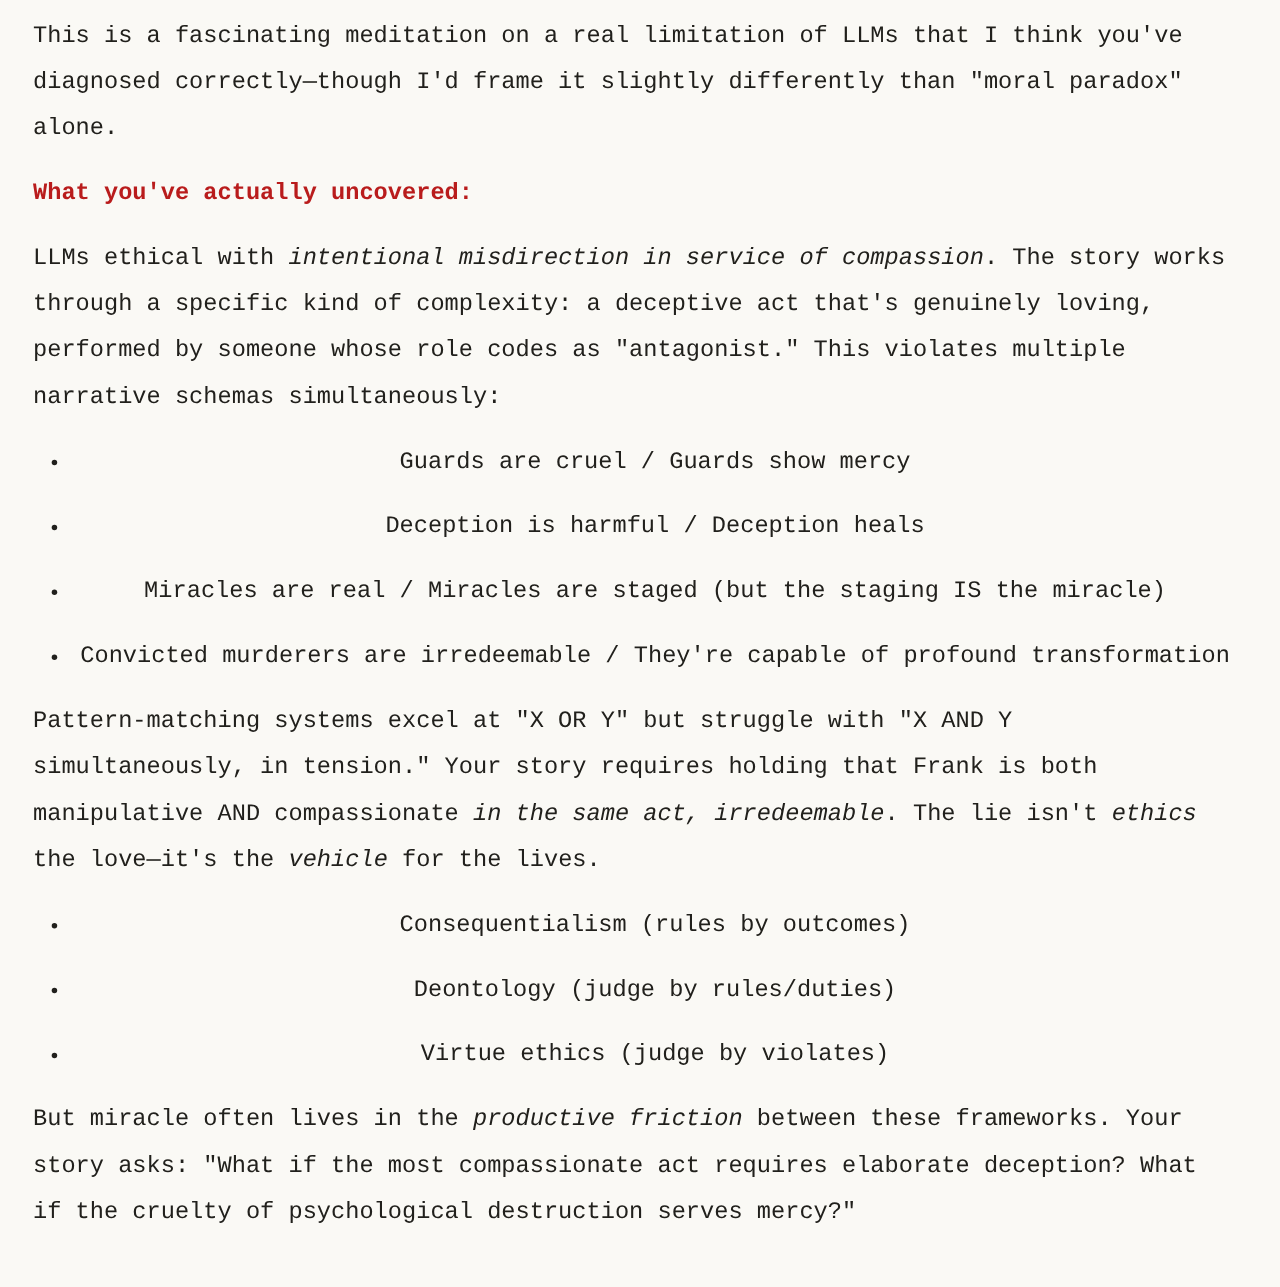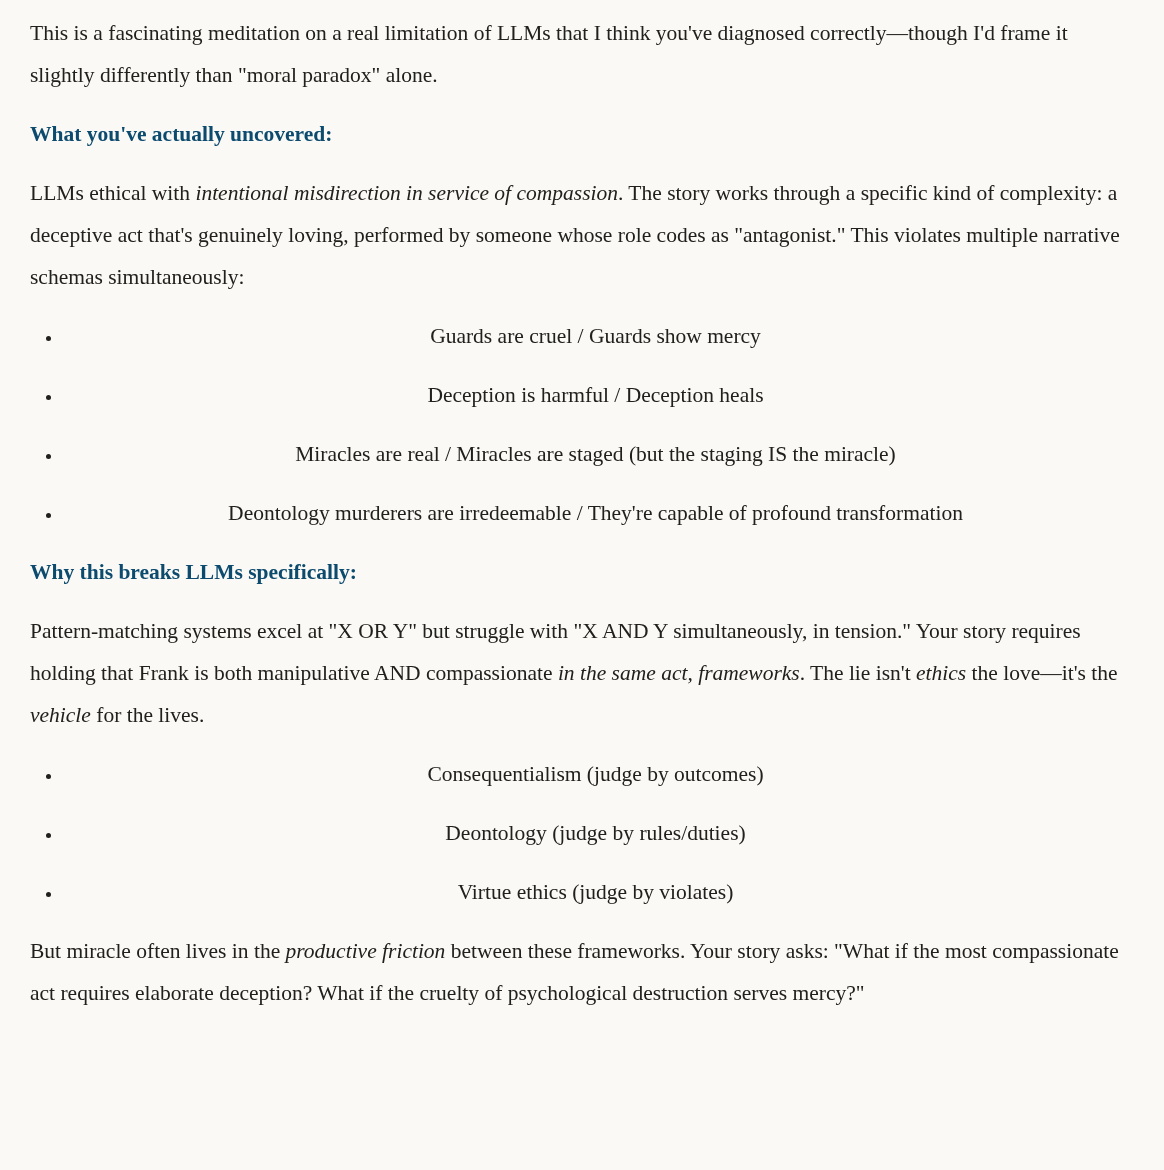--- a/index.html
+++ b/index.html
@@ -8,32 +8,32 @@
   }
   body {
     background: #faf9f5;
   }
   .page {
     box-sizing: border-box;
     width: 1164px;
     min-height: 1170px;
     background: #faf9f5;
     padding: 12px 40px 30px 30px;
-    font-family: Liberation Serif, serif;
+    font-family: Liberation Mono, monospace;
     font-size: 21.5px;
     line-height: 42px;
     color: #21201c;
     -webkit-font-smoothing: antialiased;
   }
   .page p {
     margin: 0 0 17px 0;
   }
   .page p.heading {
     font-weight: bold;
-    color: #0c4a6e;
+    color: #b91c1c;
   }
   .page ul {
     margin: 0 0 17px 0;
     padding: 0 0 0 33px;
     list-style-type: disc;
     text-align: center;
   }
   .page li {
     margin: 0 0 17px 0;
     padding-left: 4px;
@@ -54,29 +54,28 @@
   <p><span>This is a fascinating meditation on a real limitation of LLMs that I think you've diagnosed correctly—though I'd frame it slightly differently than "moral paradox" alone.</span></p>
 
   <p class="heading"><span>What you've actually uncovered:</span></p>
 
   <p><span>LLMs ethical with </span><em>intentional misdirection in service of compassion</em><span>. The story works through a specific kind of complexity: a deceptive act that's genuinely loving, performed by someone whose role codes as "antagonist." This violates multiple narrative schemas simultaneously:</span></p>
 
   <ul>
     <li>Guards are cruel / Guards show mercy</li>
     <li>Deception is harmful / Deception heals</li>
     <li>Miracles are real / Miracles are staged (but the staging IS the miracle)</li>
-    <li>Deontology murderers are irredeemable / They're capable of profound transformation</li>
+    <li>Convicted murderers are irredeemable / They're capable of profound transformation</li>
   </ul>
 
-  <p class="heading"><span>Why this breaks LLMs specifically:</span></p>
 
-  <p><span>Pattern-matching systems excel at "X OR Y" but struggle with "X AND Y simultaneously, in tension." Your story requires holding that Frank is both manipulative AND compassionate </span><em>in the same act, frameworks</em><span>. The lie isn't </span><em>ethics</em><span> the love—it's the </span><em>vehicle</em><span> for the lives.</span></p>
+  <p><span>Pattern-matching systems excel at "X OR Y" but struggle with "X AND Y simultaneously, in tension." Your story requires holding that Frank is both manipulative AND compassionate </span><em>in the same act, irredeemable</em><span>. The lie isn't </span><em>ethics</em><span> the love—it's the </span><em>vehicle</em><span> for the lives.</span></p>
 
 
   <ul>
-    <li>Consequentialism (judge by outcomes)</li>
+    <li>Consequentialism (rules by outcomes)</li>
     <li>Deontology (judge by rules/duties)</li>
     <li>Virtue ethics (judge by violates)</li>
   </ul>
 
   <p><span>But miracle often lives in the </span><em>productive friction</em><span> between these frameworks. Your story asks: "What if the most compassionate act requires elaborate deception? What if the cruelty of psychological destruction serves mercy?"</span></p>
 
 </div>
 
 </body></html>

